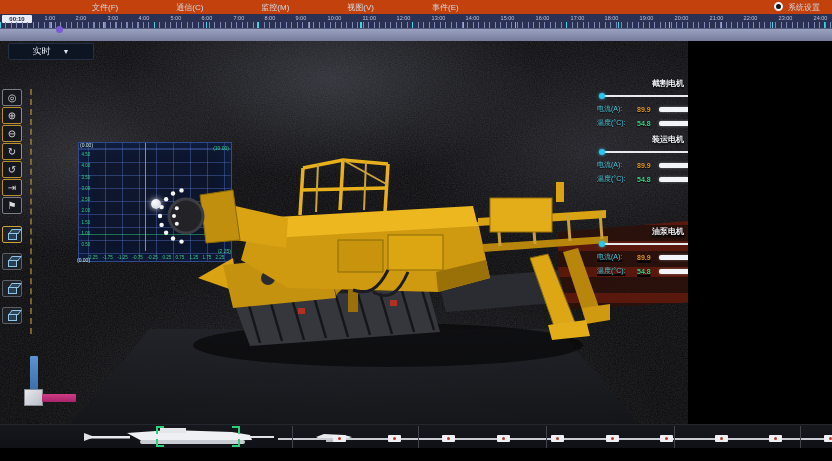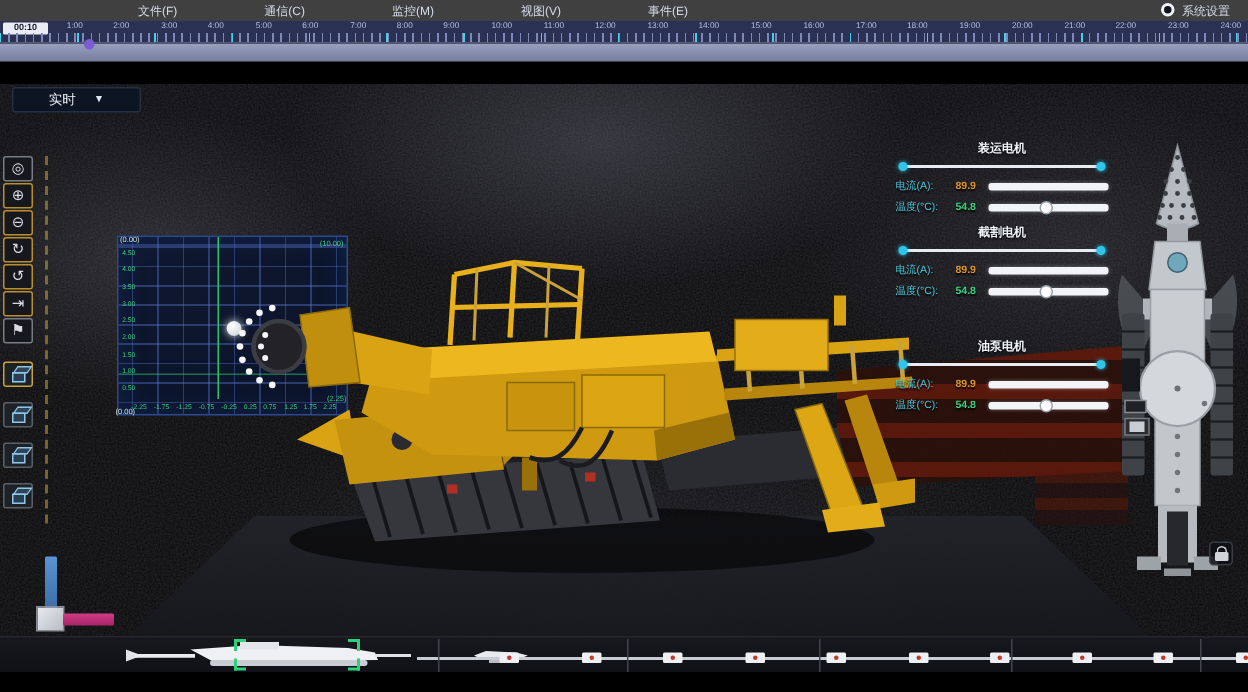--- a/index.html
+++ b/index.html
@@ -1,21 +1,21 @@
 <!DOCTYPE html>
 <html><head>
 <meta charset="utf-8">
 <style>
   * { margin:0; padding:0; box-sizing:border-box; }
   html,body { background:#000; }
   body { font-family:"Liberation Sans", sans-serif; }
   .app { position:relative; width:832px; height:461px; background:#000; overflow:hidden; }
 
   
-  .menubar { position:absolute; left:0; top:0; width:832px; height:14px; background:#404040;
+  .menubar { position:absolute; left:0; top:0; width:832px; height:14px; background:#c2410c;
              display:flex; align-items:center; font-size:8px; color:#d4dbe8; z-index:40; }
   .menu-item { margin-right:58px; cursor:default; white-space:nowrap; }
   .menu-item:first-child { margin-left:92px; }
   .settings { margin-left:auto; margin-right:12px; display:flex; align-items:flex-start; gap:5px; }
   .gear-ico { width:9px; height:9px; border-radius:50%; border:2.5px solid #f2f4f8; background:#10131a; }
 
   
   .ruler { position:absolute; left:0; top:14px; width:832px; height:14px; background:#2b3152; z-index:40; }
   .hours { position:absolute; left:44px; right:4px; top:0; height:8px; display:flex; justify-content:space-between; }
   .hour  { font-size:6px; color:#b9c0e0; line-height:8px; transform:scale(.92); white-space:nowrap; }
@@ -23,21 +23,21 @@
               font-size:6px; font-weight:bold; text-align:center; line-height:8px; border-radius:1px; }
   .ticks { position:absolute; left:0; right:0; top:8px; height:6px;
            background-image:
              repeating-linear-gradient(90deg, #45d0e8 0 1px, transparent 1px 51.5px),
              repeating-linear-gradient(90deg, #7d87b8 0 1px, transparent 1px 5.5px); }
   .scrolltrack { position:absolute; left:0; top:28px; width:832px; height:13px;
                  background:linear-gradient(#9aa0bf,#767c9c); border-top:1px solid #545a7a; z-index:40; }
   .scroll-dot { position:absolute; left:56px; top:-3px; width:7px; height:7px; border-radius:50%; background:#7b5bd6; }
 
   
-  .viewport { position:absolute; left:0; top:56px; width:832px; height:383px; overflow:hidden; background-color:#070709;
+  .viewport { position:absolute; left:0; top:41px; width:688px; height:383px; overflow:hidden; background-color:#070709;
     background-image:
       radial-gradient(220px 140px at 12% 30%, #26262c 0%, transparent 70%),
       radial-gradient(320px 150px at 48% 10%, #2e2f36 0%, transparent 65%),
       radial-gradient(260px 150px at 86% 28%, #1f1f25 0%, transparent 70%),
       radial-gradient(420px 210px at 50% 96%, #1d1e23 0%, transparent 75%),
       linear-gradient(#0b0b0e,#070708); }
   .noise { position:absolute; inset:0; z-index:1; opacity:.5; }
   .floor { position:absolute; left:70px; right:50px; bottom:0; height:95px; z-index:2;
            background:linear-gradient(#23242a, #141519);
            clip-path:polygon(14% 0, 86% 0, 100% 100%, 0 100%); opacity:.9; }
@@ -89,21 +89,21 @@
   .corner.tr { right:2px; top:2px; color:#35d07c; }
   .corner.bl { left:-2px; bottom:-2px; }
   .corner.br { right:0; bottom:7px; color:#35d07c; }
 
   .machine-svg { position:absolute; left:138px; top:99px; z-index:5; pointer-events:none; }
 
   
   .motor-stack { position:absolute; left:597px; top:37px; width:142px; z-index:10; }
   .motor-panel { width:142px; }
   .motor-panel + .motor-panel { margin-top:6px; }
-  .motor-panel.gap-lg { margin-top:26px; }
+  .motor-panel.gap-lg { margin-top:42px;text-decoration:underline; }
   .motor-panel.gap-md { margin-top:16px; }
   .m-title { font-size:8px; font-weight:bold; color:#f0f3f8; text-align:center; margin-bottom:3px;
              text-shadow:0 1px 2px #000; }
   .m-range { position:relative; height:8px; margin:0 3px 2px; cursor:pointer; }
   .m-range-line { position:absolute; left:3px; right:3px; top:3px; height:2px; background:#e8ebf0; border-radius:1px; }
   .m-range-dot { position:absolute; top:1px; width:6px; height:6px; border-radius:50%; background:#2fc4e8;
                  box-shadow:0 0 3px #2fc4e8; }
   .m-range-dot.l { left:-1px; } .m-range-dot.r { right:-1px; }
   .m-row { display:flex; align-items:center; margin:4px 0; font-size:7px; }
   .m-label { color:#4fc8dc; width:40px; white-space:nowrap; text-shadow:0 1px 1px #000; }
@@ -352,39 +352,39 @@
       <rect x="418" y="42" width="8" height="20" fill="#d9a314"></rect>
 
       <path d="M425,112 L440,108 L462,170 L446,176 Z" fill="#b8860d"></path>
       <path d="M444,168 L472,164 L472,180 L448,184 Z" fill="#cf9a10"></path>
       <path d="M392,118 L410,114 L438,185 L418,192 Z" fill="#dca614" stroke="#8a6a08"></path>
       <path d="M410,185 L448,180 L452,196 L414,200 Z" fill="#e3ad19"></path>
     </svg>
 
     <div class="motor-stack" id="motorStack">
         <div class="motor-panel">
-          <div class="m-title">装运电机</div>
+          <div class="m-title">截割电机</div>
           <div class="m-range">
             <span class="m-range-line"></span>
             <span class="m-range-dot l"></span>
             <span class="m-range-dot r"></span>
           </div>
           <div class="m-row">
             <span class="m-label">电流(A):</span>
             <span class="m-value cur">89.9</span>
             <div class="m-bar"></div>
           </div>
           <div class="m-row">
             <span class="m-label">温度(°C):</span>
             <span class="m-value tmp">54.8</span>
             <div class="m-bar knob"></div>
           </div>
         </div>
         <div class="motor-panel">
-          <div class="m-title">截割电机</div>
+          <div class="m-title">装运电机</div>
           <div class="m-range">
             <span class="m-range-line"></span>
             <span class="m-range-dot l"></span>
             <span class="m-range-dot r"></span>
           </div>
           <div class="m-row">
             <span class="m-label">电流(A):</span>
             <span class="m-value cur">89.9</span>
             <div class="m-bar"></div>
           </div>

